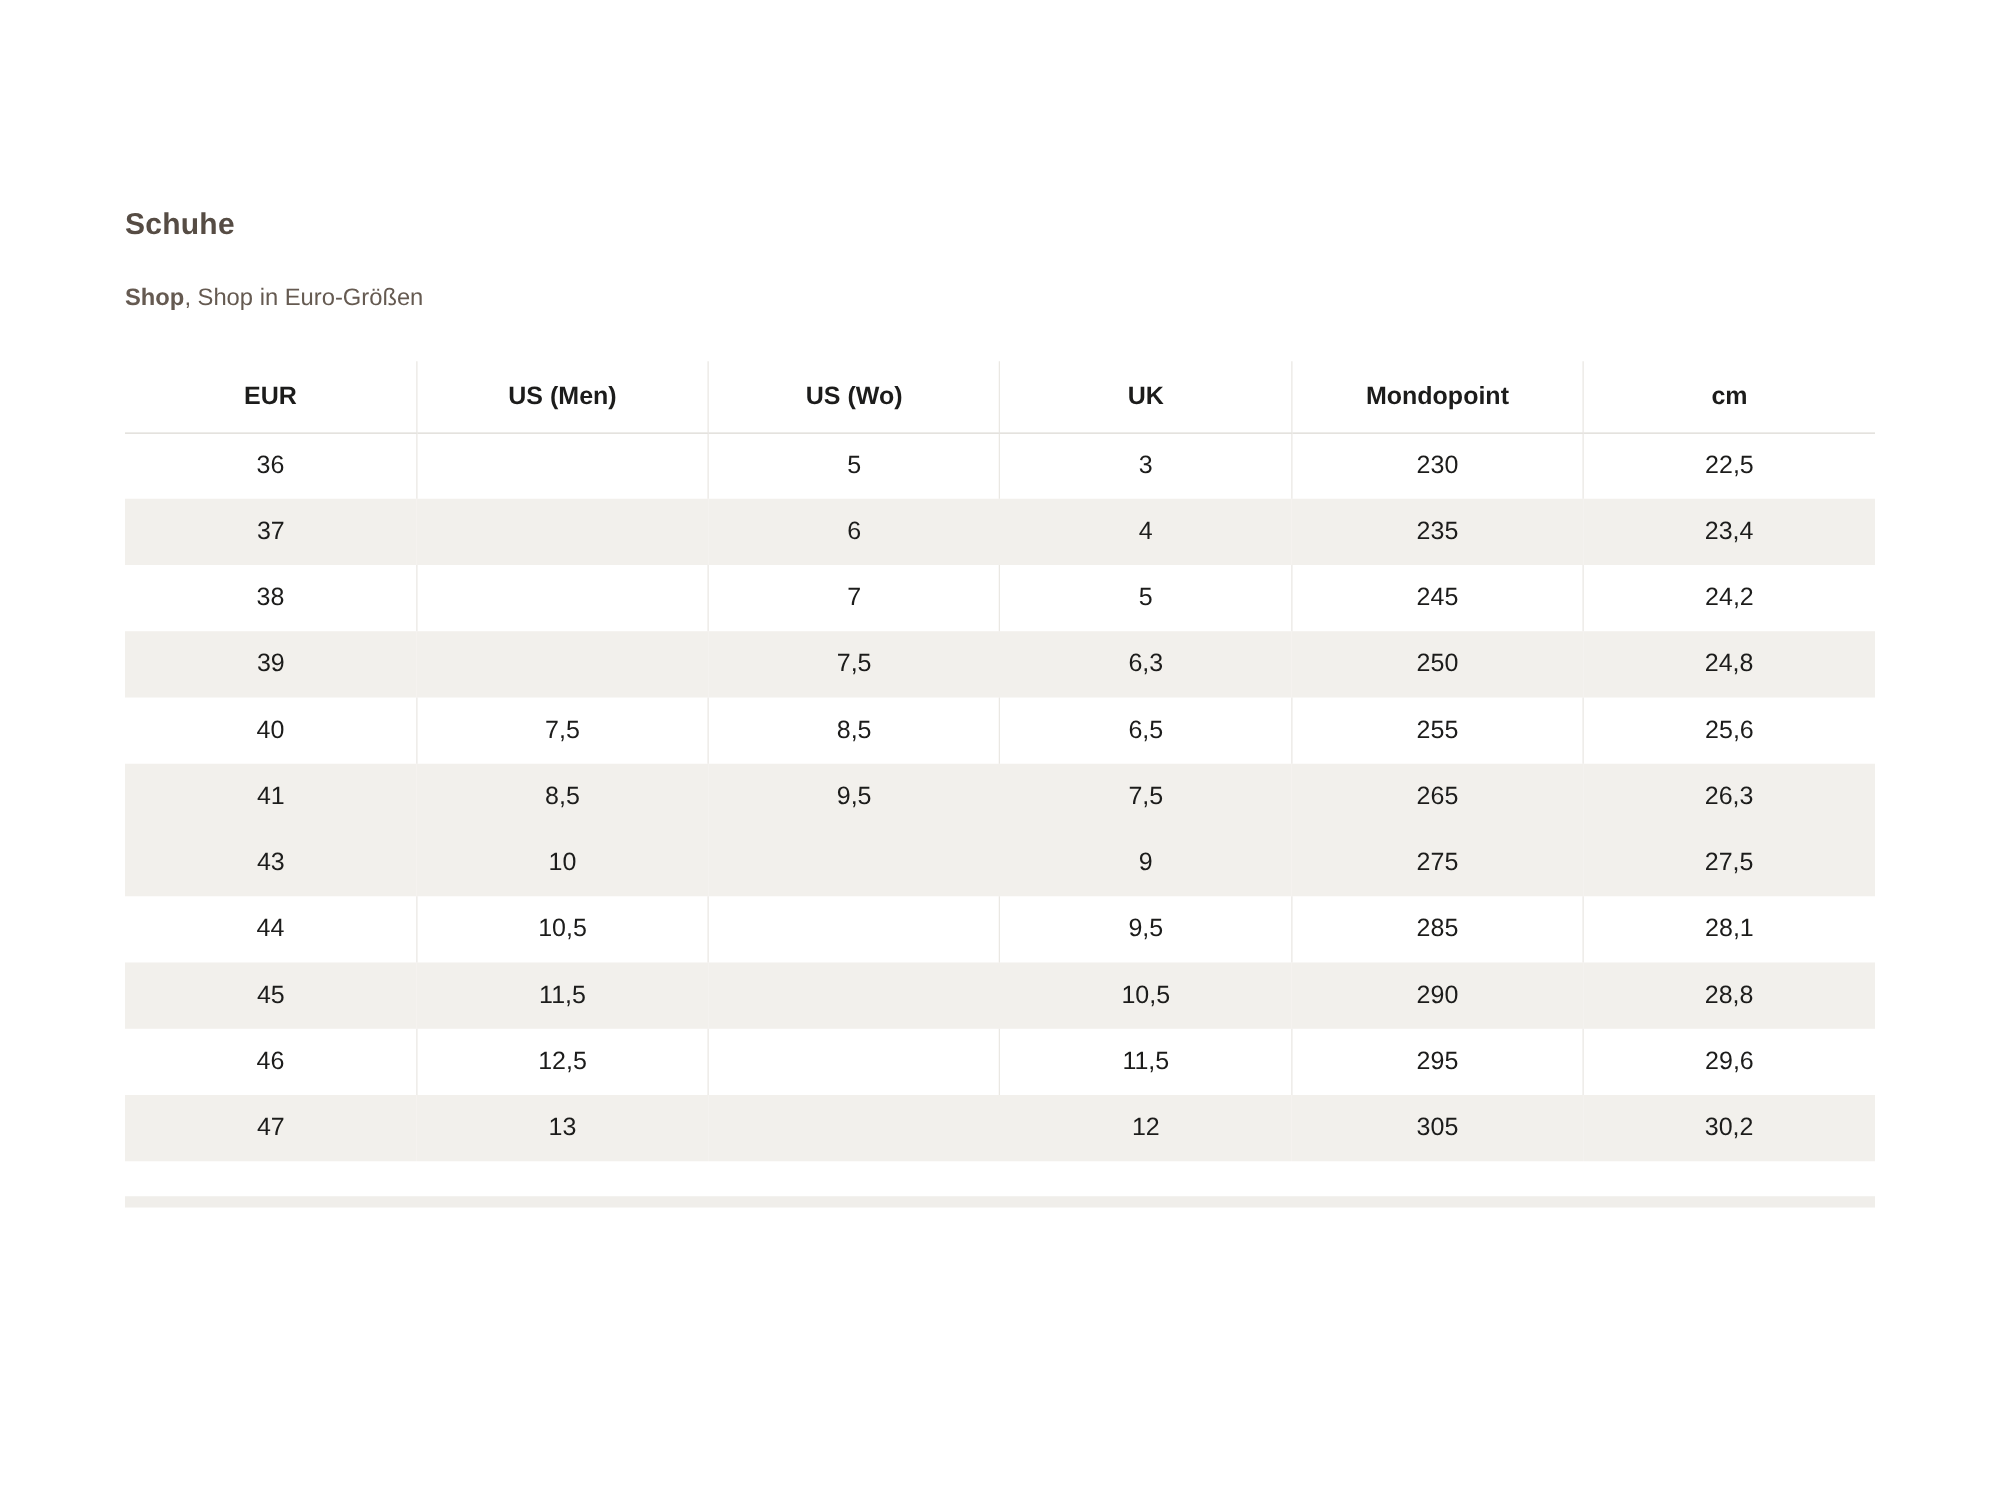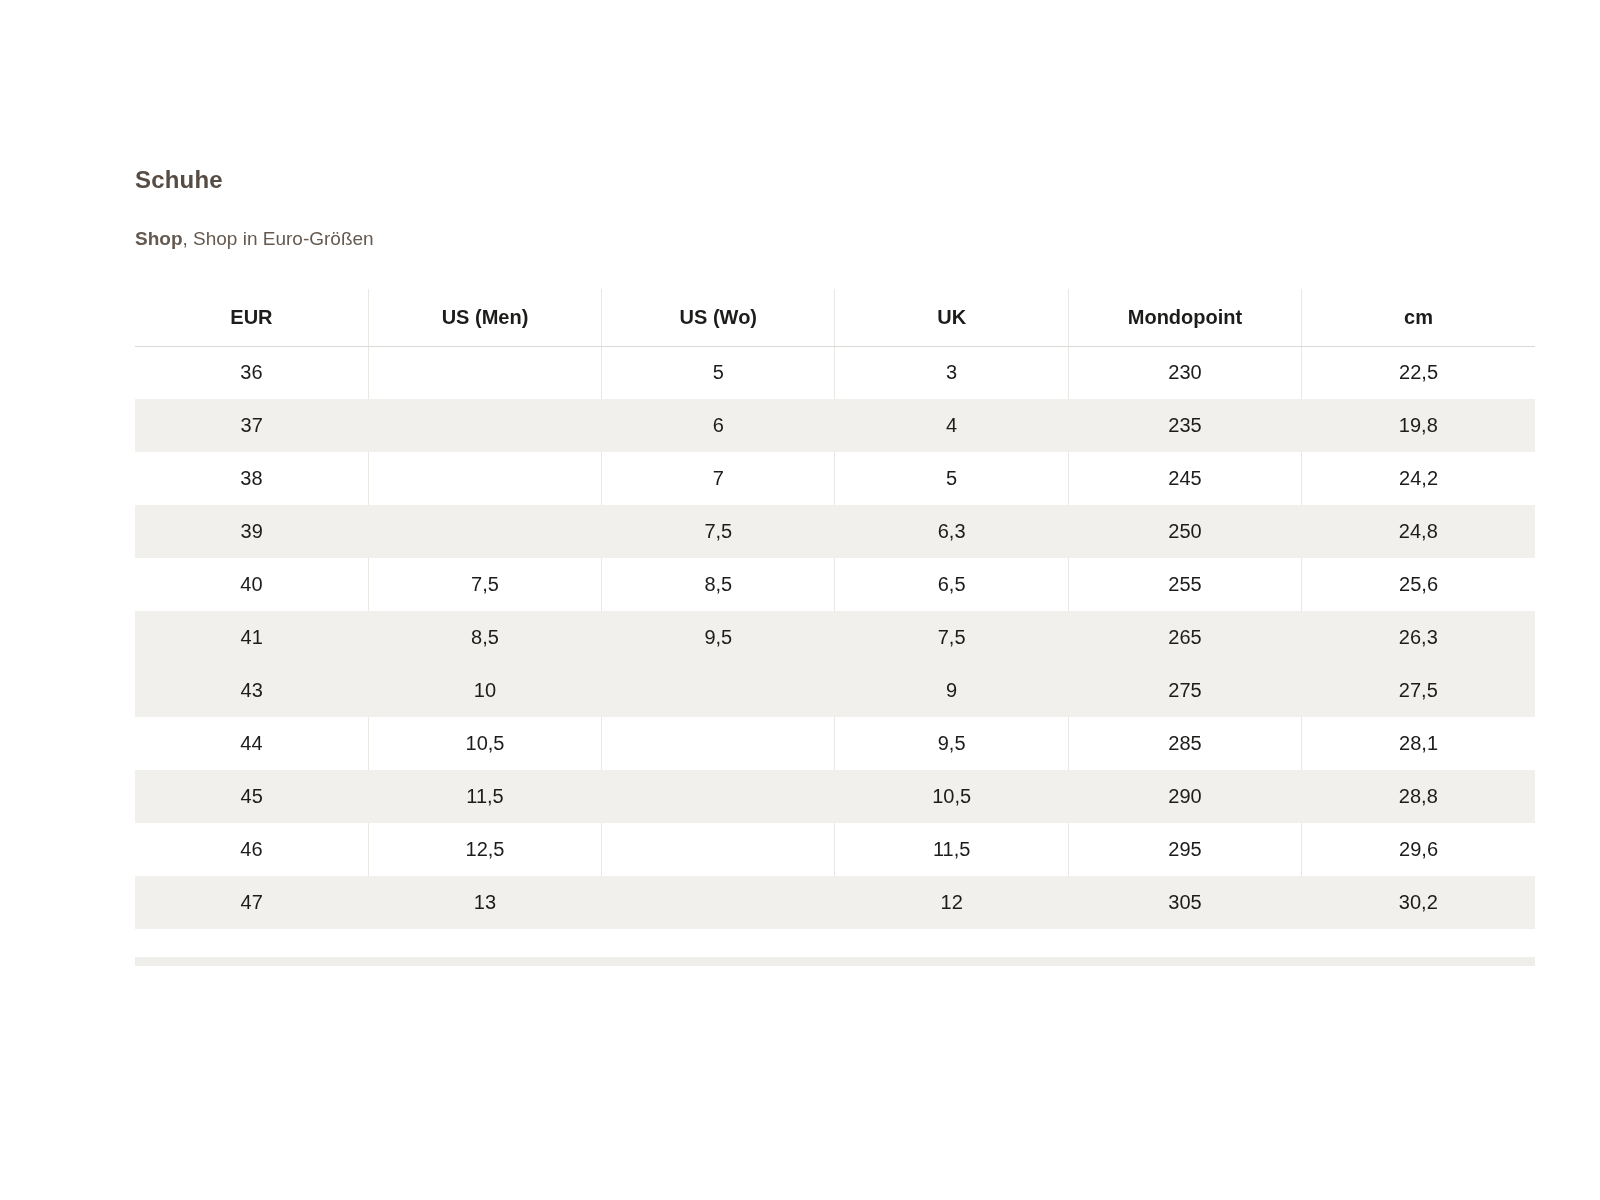--- a/index.html
+++ b/index.html
@@ -18,21 +18,20 @@
   body {
     font-family: "Liberation Sans", sans-serif;
     background: var(--page-bg);
   }
   .page {
     position: relative;
     width: 1600px;
     height: 1200px;
     background: var(--page-bg);
     overflow: hidden;
-    padding-left: 35px;
   }
   .content {
     padding: 166px 100px 0 100px;
     width: 1600px;
   }
   h1.page-title {
     margin: 0;
     font-size: 24px;
     line-height: 28px;
     font-weight: 700;
@@ -110,21 +109,21 @@
             <td>3</td>
             <td>230</td>
             <td>22,5</td>
           </tr>
           <tr class="striped">
             <td>37</td>
             <td></td>
             <td>6</td>
             <td>4</td>
             <td>235</td>
-            <td>19,8</td>
+            <td>23,4</td>
           </tr>
           <tr class="plain">
             <td>38</td>
             <td></td>
             <td>7</td>
             <td>5</td>
             <td>245</td>
             <td>24,2</td>
           </tr>
           <tr class="striped">

